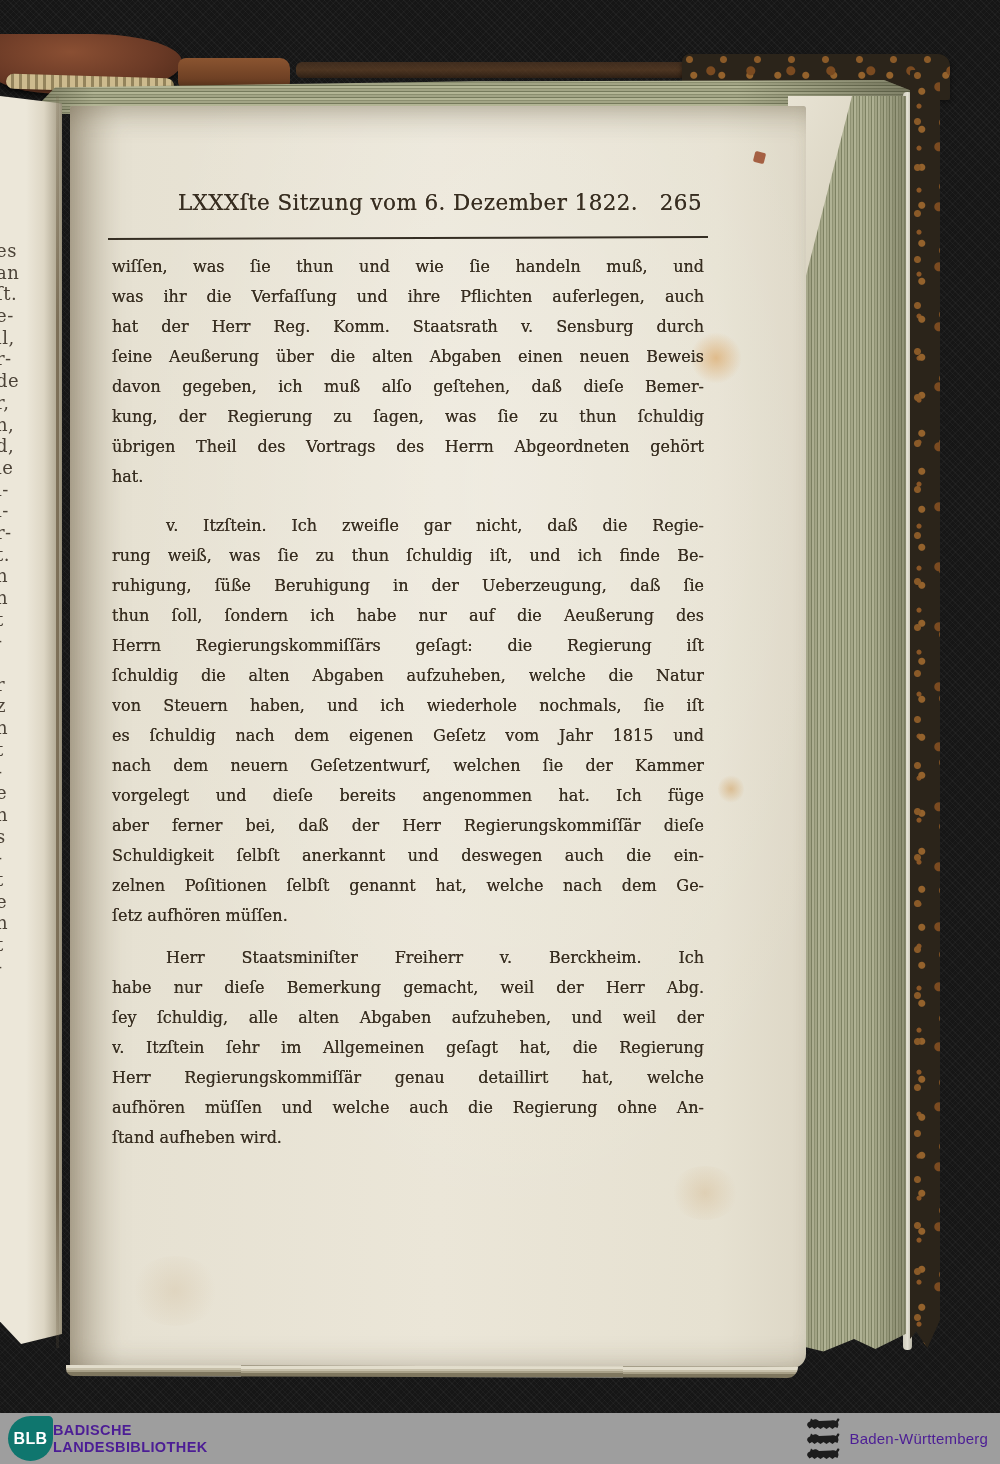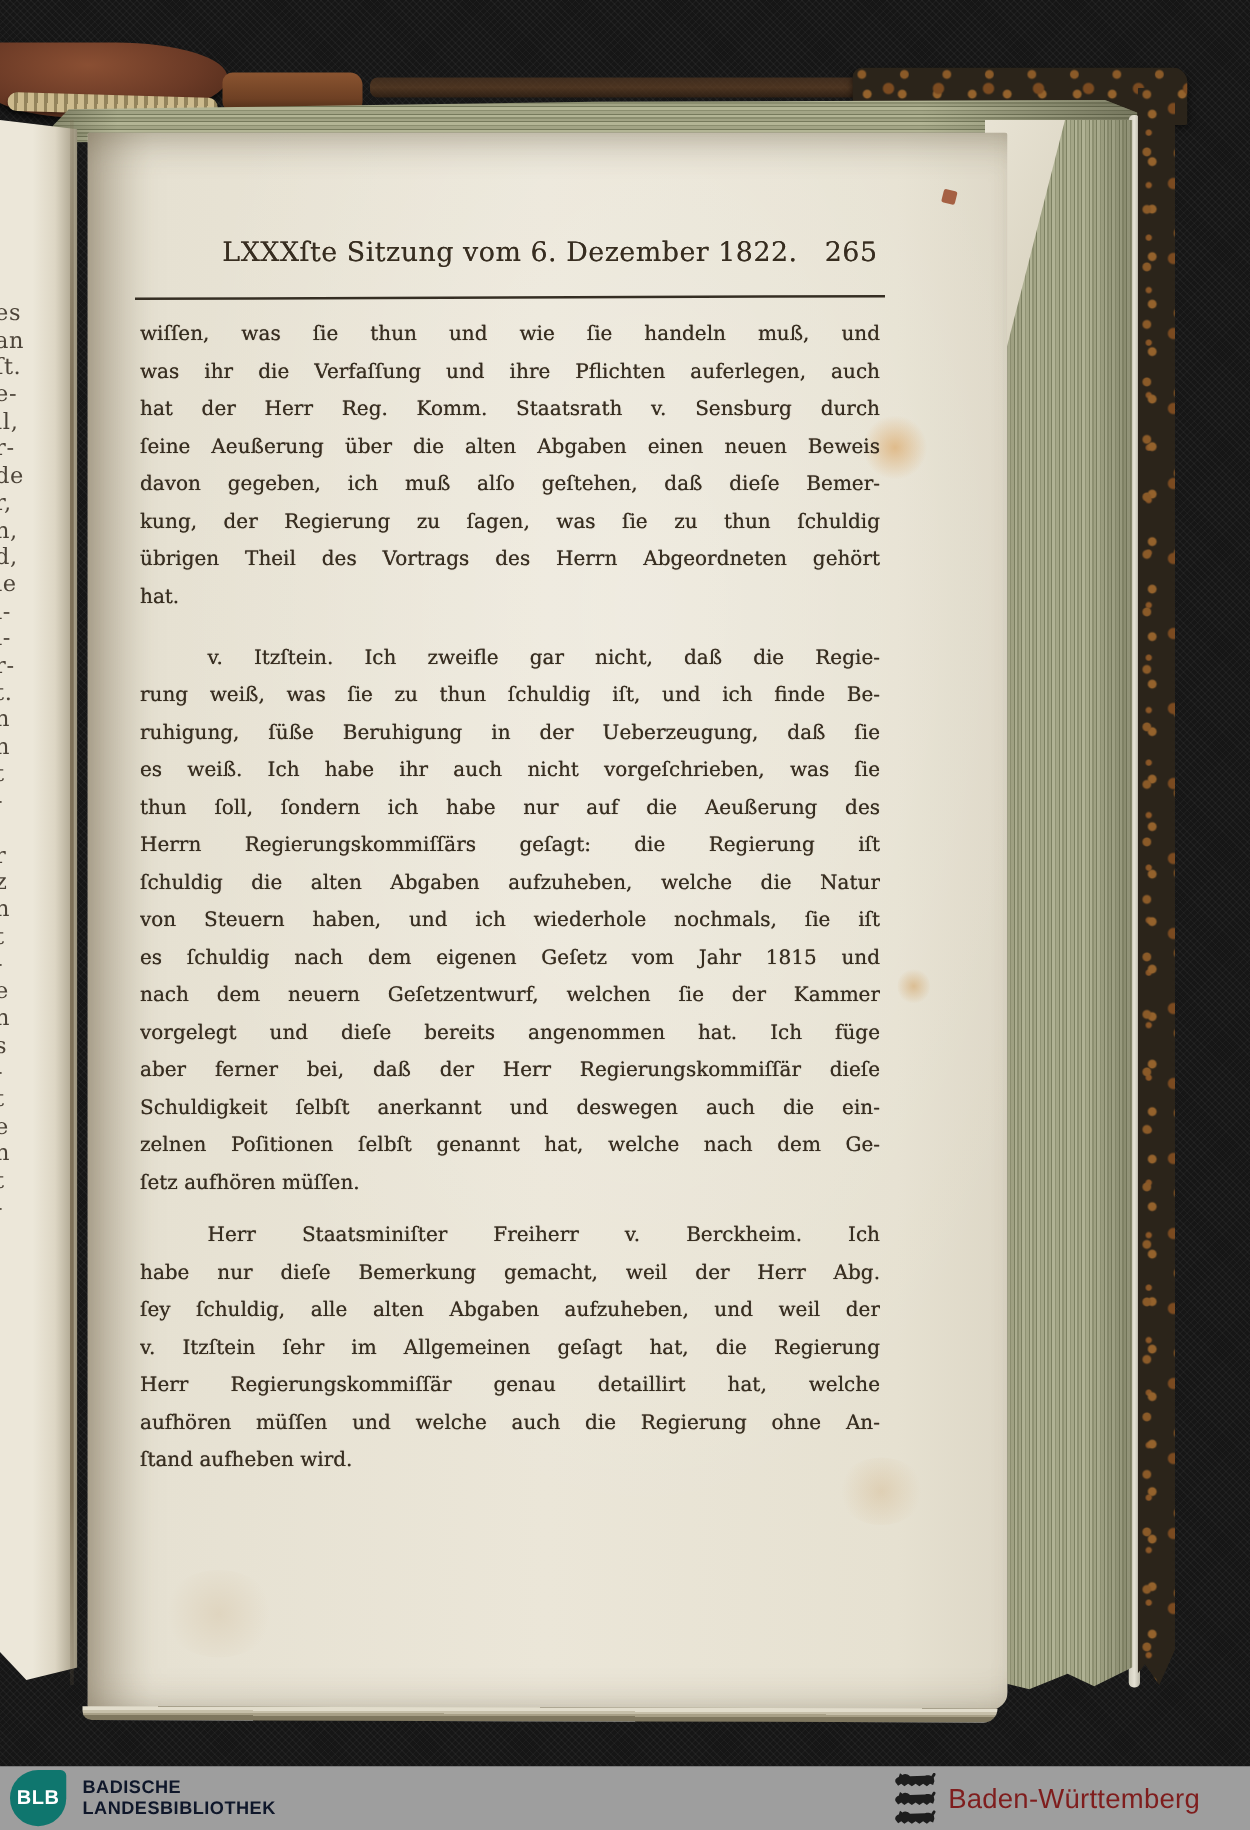--- a/index.html
+++ b/index.html
@@ -140,24 +140,24 @@
     position:absolute;left:0;bottom:0;width:1000px;height:51px;
     display:flex;align-items:center;
     font-family:"Liberation Sans", sans-serif;
   }
   .blb-logo{
     width:45px;height:45px;margin-left:8px;flex:0 0 auto;
     border-radius:50% 10% 50% 50%;
     display:flex;align-items:center;justify-content:center;
     color:#ffffff;font-weight:bold;font-size:16px;letter-spacing:.4px;
   }
-  .blb-name{margin-left:13px;font-weight:bold;font-size:14.5px;line-height:16.5px;letter-spacing:.4px;color:#0f172a;}
+  .blb-name{font-weight:bold;font-size:14.5px;line-height:16.5px;letter-spacing:.4px;color:#4c1d95;}
   .footer-spacer{flex:1;}
   .lions-icon{width:34px;height:44px;margin-right:10px;flex:0 0 auto;}
-  .state-name{margin-right:40px;font-size:22px;color:#7f1d1d;letter-spacing:.2px;}
+  .state-name{margin-right:12px;font-size:15px;color:#4c1d95;letter-spacing:.2px;}
 </style>
 </head>
 <body>
 
 <div class="stage">
 
   <div class="fabric"></div>
 
   <div class="spine-hump"></div>
   <div class="headband"></div>
@@ -231,21 +231,20 @@
             <div class="line">ſeine Aeußerung über die alten Abgaben einen neuen Beweis</div>
             <div class="line">davon gegeben, ich muß alſo geſtehen, daß dieſe Bemer-</div>
             <div class="line">kung, der Regierung zu ſagen, was ſie zu thun ſchuldig</div>
             <div class="line">übrigen Theil des Vortrags des Herrn Abgeordneten gehört</div>
             <div class="line last">hat.</div>
           </div>
           <div class="para indented">
             <div class="line first">v. Itzſtein. Ich zweifle gar nicht, daß die Regie-</div>
             <div class="line">rung weiß, was ſie zu thun ſchuldig iſt, und ich finde Be-</div>
             <div class="line">ruhigung, ſüße Beruhigung in der Ueberzeugung, daß ſie</div>
-            <div class="line">es weiß. Ich habe ihr auch nicht vorgeſchrieben, was ſie</div>
             <div class="line">thun ſoll, ſondern ich habe nur auf die Aeußerung des</div>
             <div class="line">Herrn Regierungskommiſſärs geſagt: die Regierung iſt</div>
             <div class="line">ſchuldig die alten Abgaben aufzuheben, welche die Natur</div>
             <div class="line">von Steuern haben, und ich wiederhole nochmals, ſie iſt</div>
             <div class="line">es ſchuldig nach dem eigenen Geſetz vom Jahr 1815 und</div>
             <div class="line">nach dem neuern Geſetzentwurf, welchen ſie der Kammer</div>
             <div class="line">vorgelegt und dieſe bereits angenommen hat. Ich füge</div>
             <div class="line">aber ferner bei, daß der Herr Regierungskommiſſär dieſe</div>
             <div class="line">Schuldigkeit ſelbſt anerkannt und deswegen auch die ein-</div>
             <div class="line">zelnen Poſitionen ſelbſt genannt hat, welche nach dem Ge-</div>

